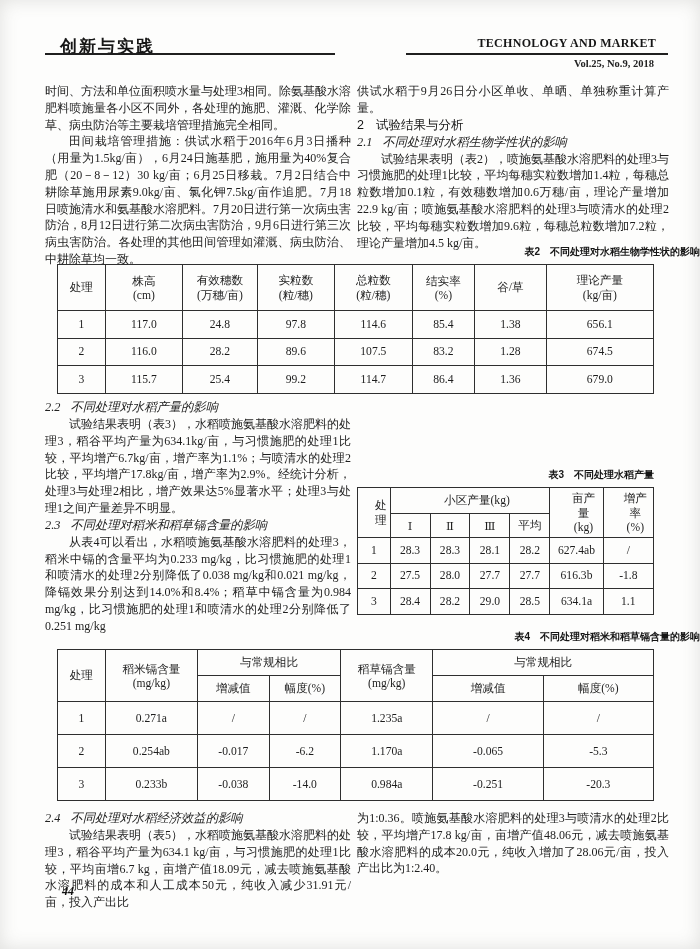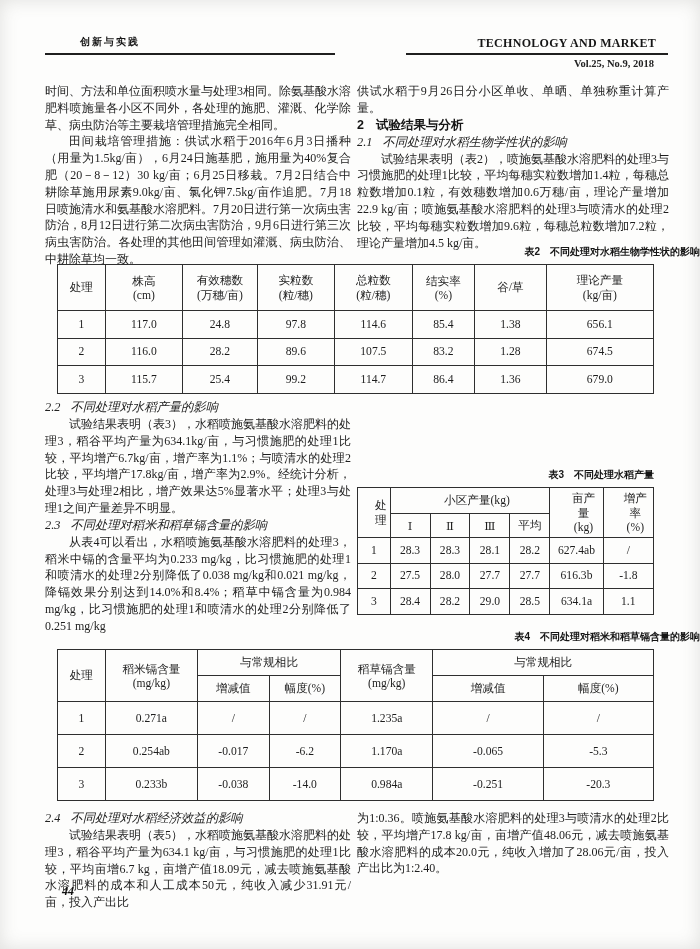--- a/index.html
+++ b/index.html
@@ -7,21 +7,21 @@
   .page {
     position:relative; width:700px; height:949px; margin:0 auto;
     background:#fdfdfc; color:#1c1c1c; overflow:hidden;
     font-family:"Liberation Serif","DejaVu Serif",serif;
     box-shadow: inset 0 0 18px rgba(90,90,85,0.18);
   }
   
   .hdr-cn {
     position:absolute; left:60px; top:35px;
     font-family:"Liberation Sans","DejaVu Sans",sans-serif;
-    font-weight:bold; font-size:10px; letter-spacing:2px; color:#161616;margin-left:20px;
+    font-weight:bold; font-size:17px; letter-spacing:2px; color:#161616;
   }
   .hdr-en {
     position:absolute; right:44px; top:36px;
     font-family:"Liberation Serif","DejaVu Serif",serif;
     font-weight:bold; font-size:12px; letter-spacing:0.3px; color:#161616;
   }
   .rule { position:absolute; height:2px; background:#1f1f1f; }
   .rule-left  { left:45px;  top:53px; width:290px; }
   .rule-right { left:406px; top:53px; width:262px; }
   .hdr-issue {
@@ -29,21 +29,21 @@
     font-weight:bold; font-size:10.5px; color:#222;
   }
   
   .col { position:absolute; width:306px; font-size:12px; line-height:16.8px;
          text-align:justify; color:#1d1d1d; }
   .col-r { width:312px; }
   .para { text-indent:2em; }
   .para-flush { text-indent:0; }
   .sec-h2 {
     font-family:"Liberation Sans","DejaVu Sans",sans-serif;
-    font-weight:bold; font-size:12.5px; line-height:17px; color:#151515;
+    font-weight:normal; font-size:12.5px; line-height:17px; color:#151515;
   }
   .sec-h2 .num { margin-right:12px; }
   .sec-h3 {
     font-style:italic; font-size:12.3px; line-height:17px; color:#222;
   }
   .sec-h3 .num { margin-right:10px; }
   
   .tbl-title {
     position:absolute; font-family:"Liberation Sans","DejaVu Sans",sans-serif;
     font-weight:bold; font-size:10px; color:#151515; text-align:right;padding-left:22px;

